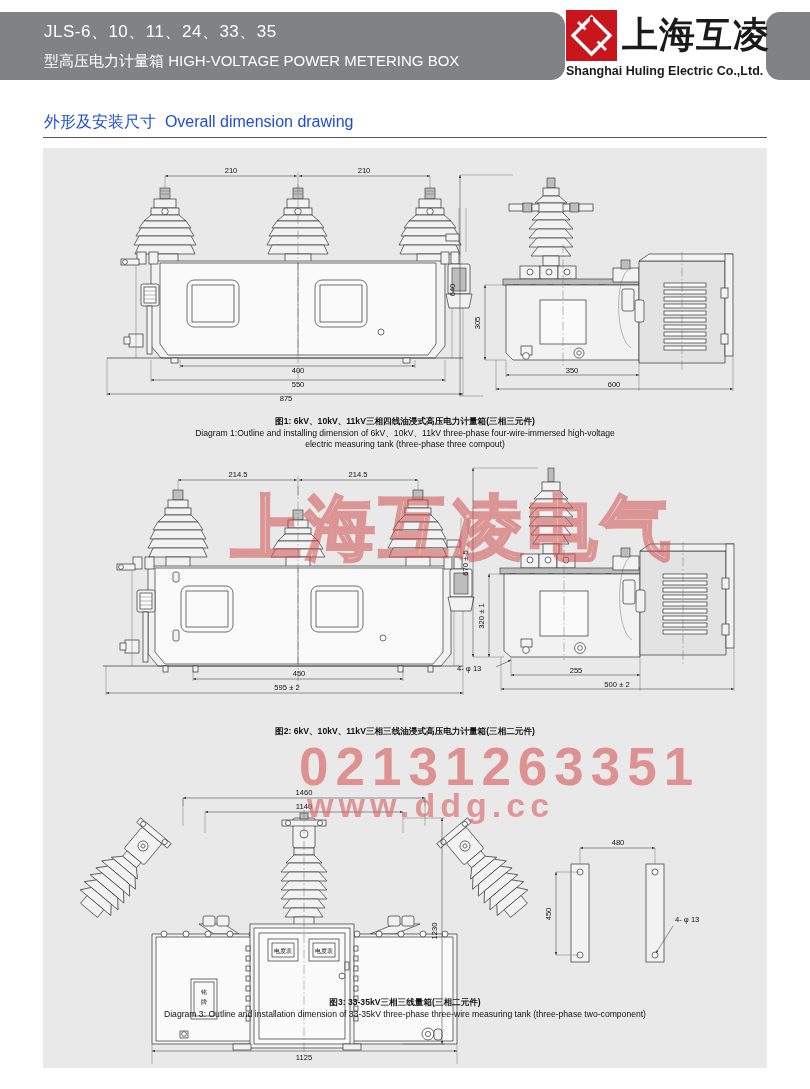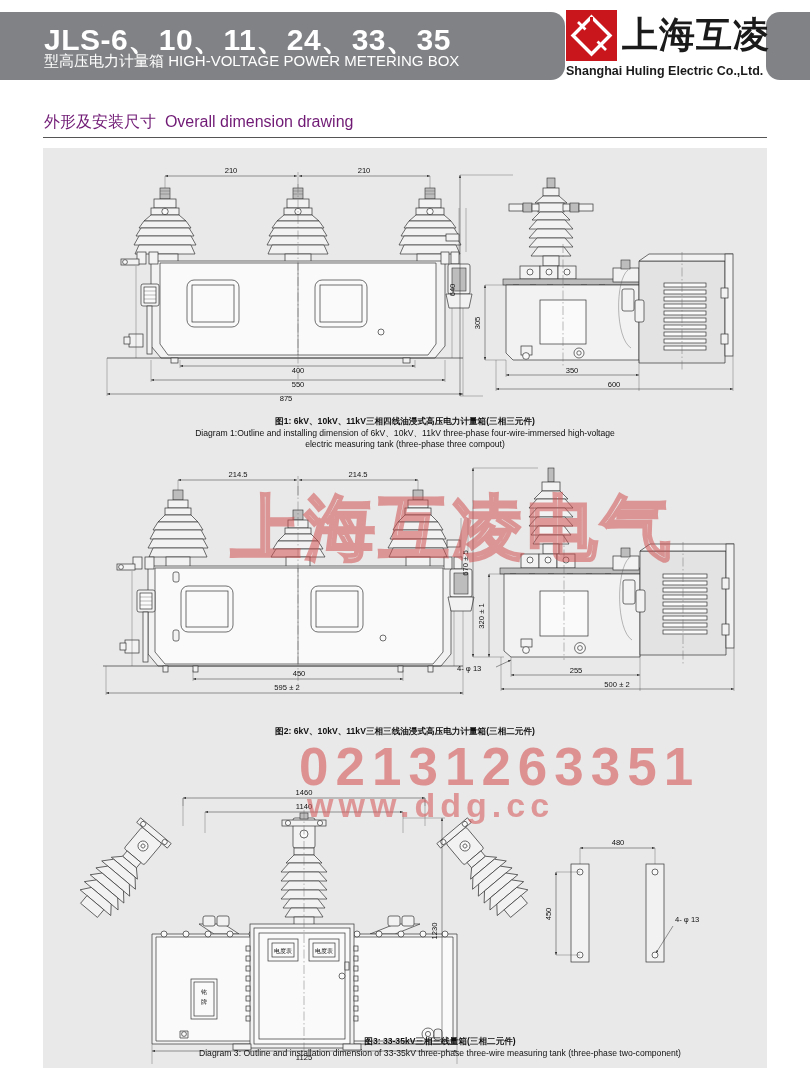--- a/index.html
+++ b/index.html
@@ -17,21 +17,21 @@
     background:#808285;
     border-top-right-radius:14px;border-bottom-right-radius:14px;
   }
   .hdr-bar-right{
     position:absolute;left:766px;top:12px;width:44px;height:68px;
     background:#808285;
     border-top-left-radius:14px;border-bottom-left-radius:14px;
   }
   .hdr-title{
     position:absolute;left:44px;top:20px;
-    color:#ffffff;font-size:30px;font-weight:bold;letter-spacing:.5px;
+    color:#ffffff;font-size:17px;font-weight:normal;letter-spacing:.5px;
     white-space:nowrap;
   }
   .hdr-sub{
     position:absolute;left:44px;top:52px;
     color:#ffffff;font-size:15px;font-weight:normal;
     white-space:nowrap;
   }
   .logo-wrap{position:absolute;left:566px;top:8px;width:167px;height:78px;background:#fff;}
   .logo-mark{
     position:absolute;left:0px;top:2px;width:51px;height:51px;
@@ -45,21 +45,21 @@
     font-family:"DejaVu Sans",sans-serif;
   }
   .logo-en{
     position:absolute;left:0px;top:56px;
     font-size:12.5px;font-weight:bold;color:#1a1a1a;white-space:nowrap;text-align:right;
   }
 
   
   .section-title{
     position:absolute;left:44px;top:112px;
-    font-size:16px;color:#701a75;white-space:nowrap;
+    font-size:16px;color:#1d4ed8;white-space:nowrap;
   }
   .section-rule{
     position:absolute;left:43px;top:137px;width:724px;height:1px;background:#555;
   }
 
   
   .panel{
     position:absolute;left:43px;top:148px;width:724px;height:920px;
     background:#e9e9e9;
   }
@@ -717,18 +717,18 @@
 <div class="cap" style="top:268px;">
   <div class="l1">图1: 6kV、10kV、11kV三相四线油浸式高压电力计量箱(三相三元件)</div>
   <div>Diagram 1:Outline and installing dimension of 6kV、10kV、11kV three-phase four-wire-immersed high-voltage</div>
   <div>electric measuring tank (three-phase three compout)</div>
 </div>
 
 <div class="cap" style="top:578px;">
   <div class="l1">图2: 6kV、10kV、11kV三相三线油浸式高压电力计量箱(三相二元件)</div>
 </div>
 
-<div class="cap" style="top:888px;padding-left:35px;">
+<div class="cap" style="top:849px;">
   <div class="l1">图3: 33-35kV三相三线量箱(三相二元件)</div>
   <div>Diagram 3: Outline and installation dimension of 33-35kV three-phase three-wire measuring tank (three-phase two-component)</div>
 </div>
 
 </div>
 
 </body></html>

